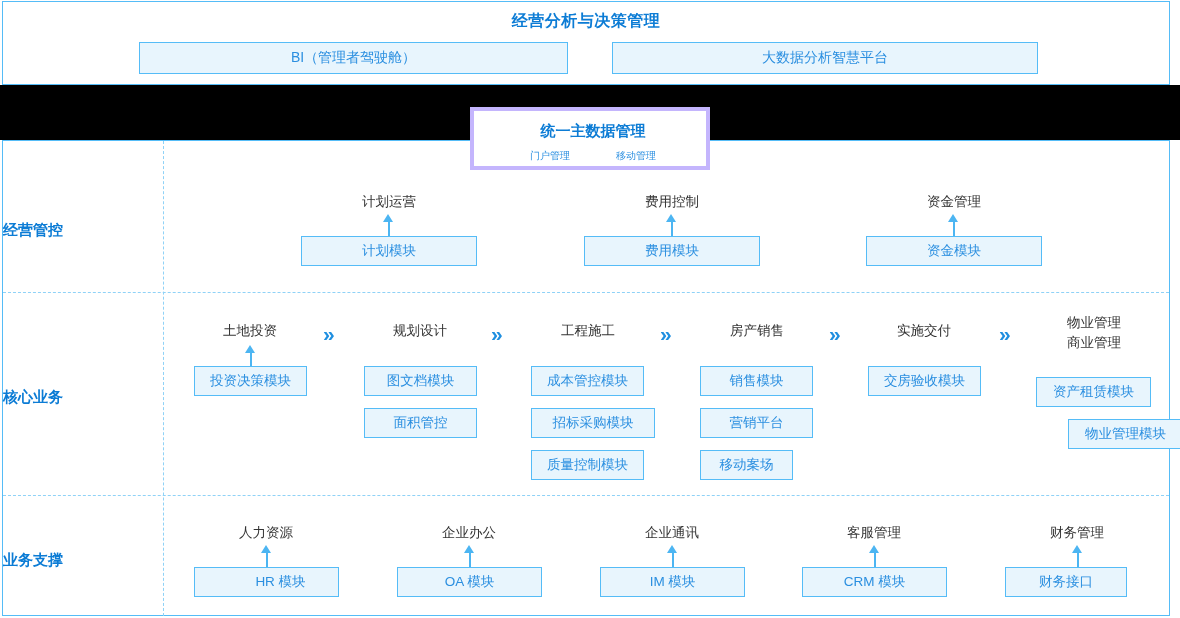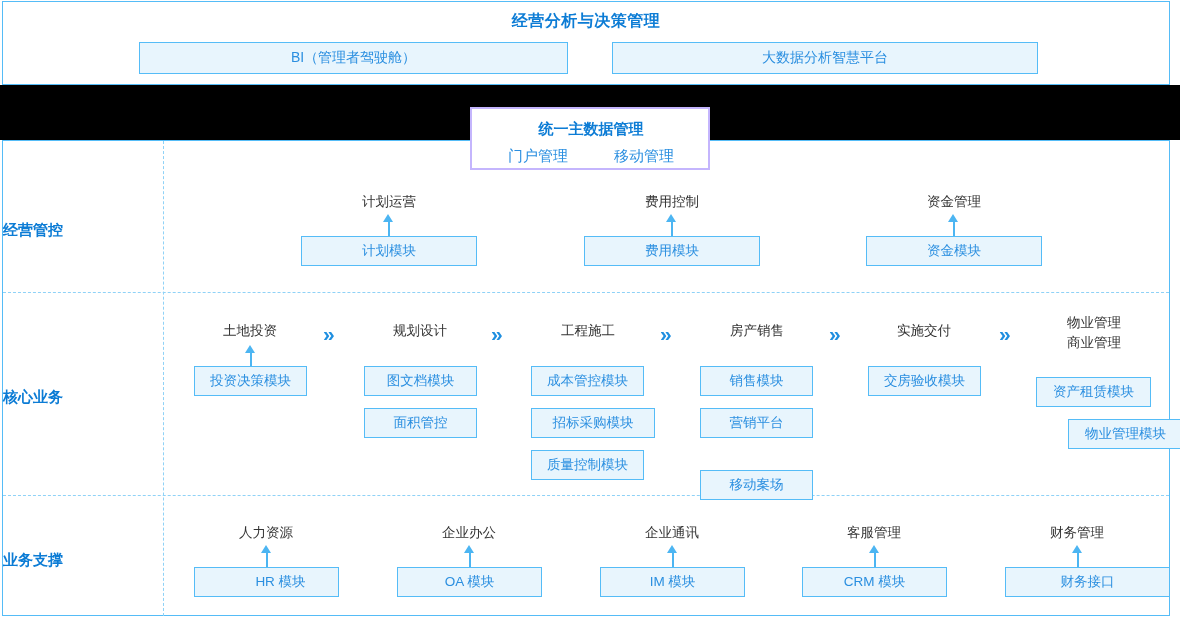--- a/index.html
+++ b/index.html
@@ -72,21 +72,21 @@
     width:1168px; height:1px;
     background:#55bcf7;
   }
 
   
   .mdm-card{
     position:absolute;
     left:470px; top:107px;
     width:240px; height:63px;
     background:#ffffff;
-    border:2px solid #c4b5fd;
+    border:4px solid #c4b5fd;
     box-sizing:border-box;
     z-index:5;
   }
   .mdm-title{
     position:absolute;
     left:0; top:11px;
     width:238px;
     text-align:center;
     font-size:15px;
     font-weight:bold;
@@ -94,21 +94,21 @@
   }
   .mdm-links{
     position:absolute;
     left:0; top:38px;
     width:238px;
     display:flex;
     justify-content:center;
     gap:46px;
   }
   .mdm-link{
-    font-size:15px;
+    font-size:10px;
     color:#2b8fe0;
   }
 
   
   .v-dash{
     position:absolute;
     left:163px; top:141px;
     width:0; height:475px;
     border-left:1px dashed #8fd2f7;
   }
@@ -258,21 +258,21 @@
 
   <div class="caption" style="left:528px;top:321px;width:120px;">工程施工</div>
   <div class="mod-box" style="left:531px;top:366px;width:113px;">成本管控模块</div>
   <div class="mod-box" style="left:531px;top:408px;width:124px;">招标采购模块</div>
   <div class="mod-box" style="left:531px;top:450px;width:113px;">质量控制模块</div>
   <div class="chevron" style="left:660px;top:323px;">»</div>
 
   <div class="caption" style="left:697px;top:321px;width:120px;">房产销售</div>
   <div class="mod-box" style="left:700px;top:366px;width:113px;">销售模块</div>
   <div class="mod-box" style="left:700px;top:408px;width:113px;">营销平台</div>
-  <div class="mod-box" style="left:700px;top:450px;width:113px;margin-top:20px;">移动案场</div>
+  <div class="mod-box" style="left:700px;top:450px;width:93px;">移动案场</div>
   <div class="chevron" style="left:829px;top:323px;">»</div>
 
   <div class="caption" style="left:864px;top:321px;width:120px;">实施交付</div>
   <div class="mod-box" style="left:868px;top:366px;width:113px;">交房验收模块</div>
   <div class="chevron" style="left:999px;top:323px;">»</div>
 
   <div class="caption" style="left:1034px;top:313px;width:120px;">物业管理
 商业管理</div>
   <div class="mod-box" style="left:1036px;top:377px;width:115px;">资产租赁模块</div>
   <div class="mod-box" style="left:1036px;top:419px;width:115px;margin-left:32px;">物业管理模块</div>
@@ -303,15 +303,15 @@
       <div class="shaft"></div>
       <div class="head"></div>
     </div>
   <div class="mod-box" style="left:802px;top:567px;width:145px;">CRM 模块</div>
 
   <div class="caption" style="left:1017px;top:523px;width:120px;">财务管理</div>
   <div class="up-arrow" style="left:1072px;top:545px;height:21px;">
       <div class="shaft"></div>
       <div class="head"></div>
     </div>
-  <div class="mod-box" style="left:1005px;top:567px;width:165px;">财务接口</div>
+  <div class="mod-box" style="left:1005px;top:567px;width:122px;">财务接口</div>
 
 </div>
 
 </body></html>

